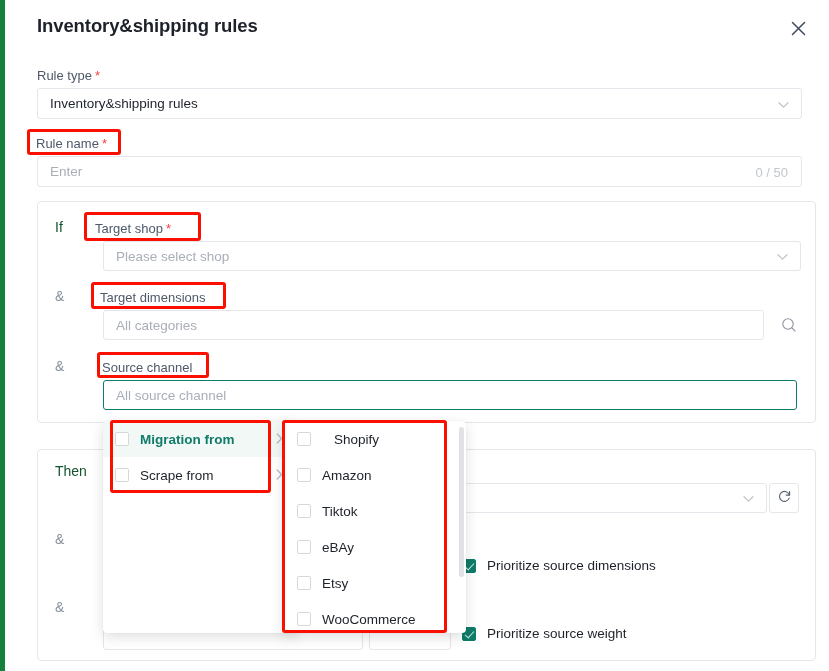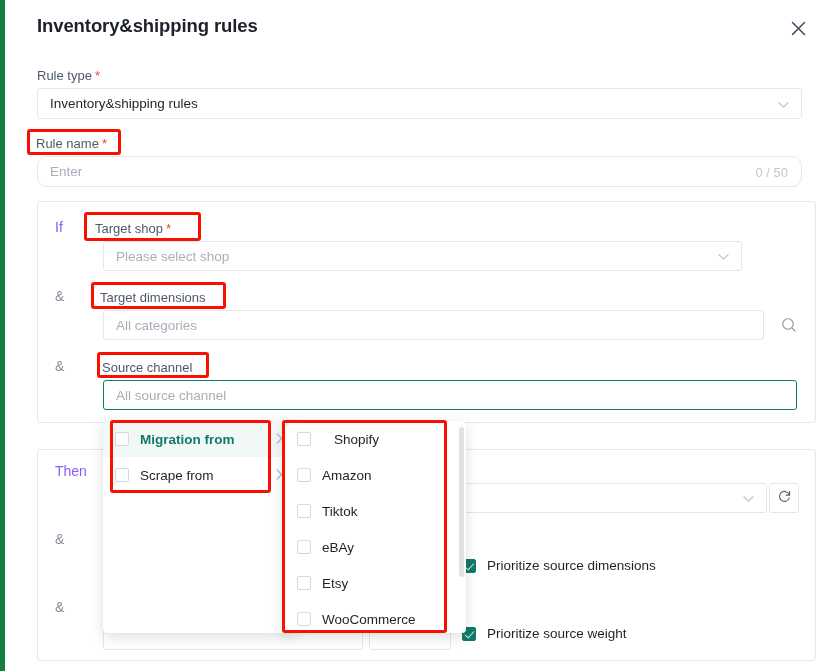--- a/index.html
+++ b/index.html
@@ -99,21 +99,21 @@
   
   .panel {
     position: absolute;
     border: 1px solid #e5e6eb;
     border-radius: 4px;
     background: #fff;
   }
   .cond-key {
     position: absolute;
     font-size: 14px;
-    color: #8b5cf6;
+    color: #14532d;
     font-weight: 400;
   }
   .amp {
     position: absolute;
     font-size: 14px;
     color: #86909c;
   }
 
   
   .anno {
@@ -231,35 +231,35 @@
     <span class="caret">
       <svg width="11" height="7" viewBox="0 0 11 7" fill="none">
           <path d="M1 1.2 L5.5 5.6 L10 1.2" stroke="#bfc3cb" stroke-width="1.2" stroke-linecap="round" stroke-linejoin="round"></path>
         </svg>
     </span>
   </div>
 
   <div style="position:absolute;left:31px;top:134px">
     <span class="field-label">Rule name</span><span class="req-star">*</span>
   </div>
-  <div class="input-box placeholder-txt" style="left:32px;top:156px;width:765px;height:31px;border-radius:10px;">
+  <div class="input-box placeholder-txt" style="left:32px;top:156px;width:765px;height:31px;">
     <span>Enter</span>
     <span class="counter">0 / 50</span>
   </div>
 
   <div class="panel" style="left:32px;top:201px;width:779px;height:222px;"></div>
 
   <span class="cond-key" style="left:50px;top:219px;">If</span>
   <span class="amp" style="left:50px;top:288px;">&amp;</span>
   <span class="amp" style="left:50px;top:358px;">&amp;</span>
 
   <div style="position:absolute;left:90px;top:219px">
     <span class="field-label">Target shop</span><span class="req-star">*</span>
   </div>
-  <div class="input-box placeholder-txt" style="left:98px;top:241px;width:639px;height:30px;">
+  <div class="input-box placeholder-txt" style="left:98px;top:241px;width:698px;height:30px;">
     <span>Please select shop</span>
     <span class="caret">
       <svg width="11" height="7" viewBox="0 0 11 7" fill="none">
           <path d="M1 1.2 L5.5 5.6 L10 1.2" stroke="#bfc3cb" stroke-width="1.2" stroke-linecap="round" stroke-linejoin="round"></path>
         </svg>
     </span>
   </div>
 
   <div style="position:absolute;left:95px;top:288px">
     <span class="field-label">Target dimensions</span>

